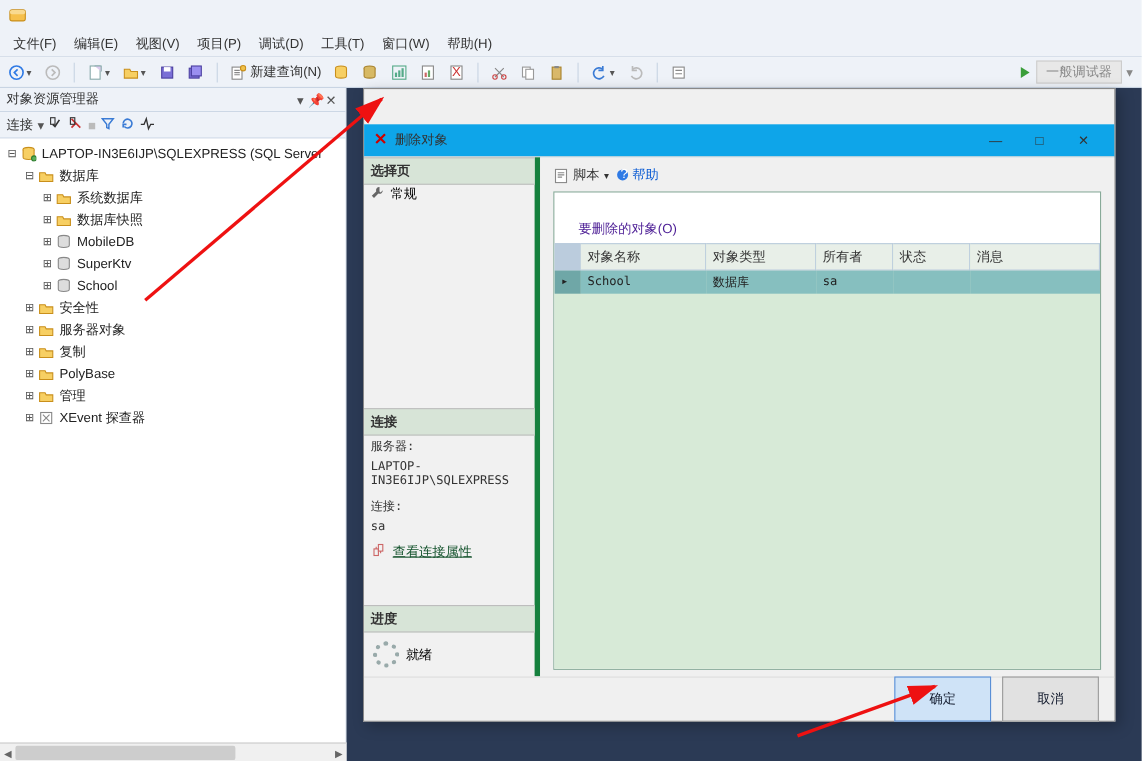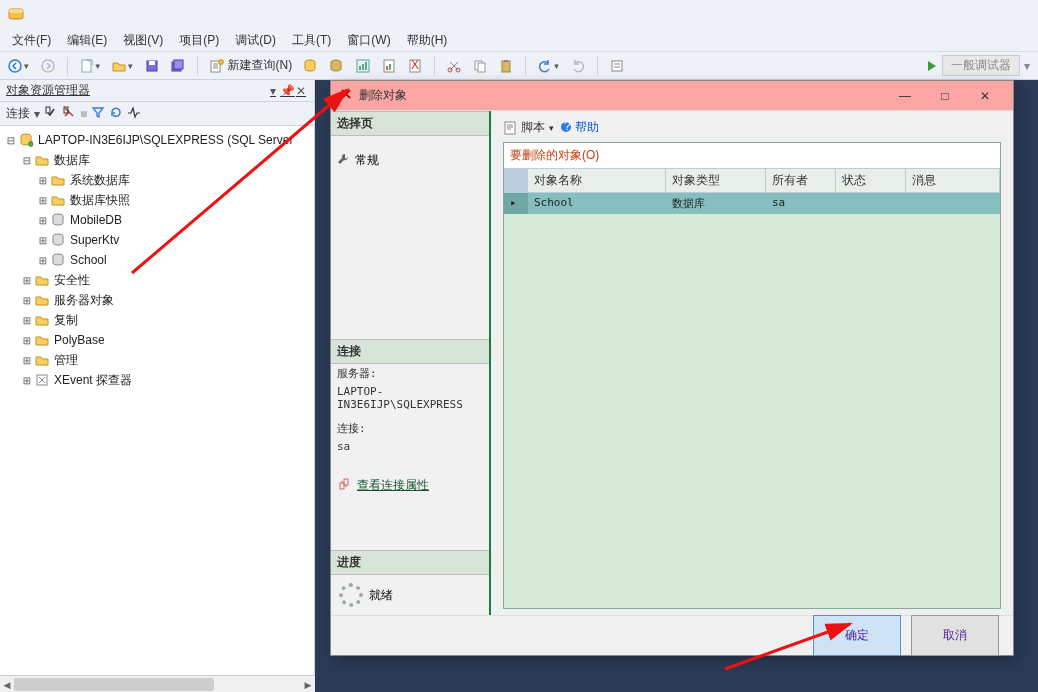--- a/index.html
+++ b/index.html
@@ -12,67 +12,67 @@
 .toolbar .sep { width: 1px; height: 18px; background: #c8d4e3; margin: 0 4px; }
 .toolbar .btn, .toolbar .drop { height: 22px; display: inline-flex; align-items: center; padding: 0 4px; color: #335; }
 .toolbar .drop::after { content: "▾"; font-size: 9px; margin-left: 2px; color: #555; }
 .toolbar .newquery { color: #333; }
 .toolbar svg { display: block; }
 .rightTool { margin-left: auto; display:flex; align-items:center; }
 .debugLabel { color:#888; background:#e8e8e8; border:1px solid #ccc; padding:1px 8px; }
 
 .workarea { display: flex; height: 612px; }
 .sidepanel { width: 315px; background: #fff; border-right: 1px solid #c8d4e3; display:flex; flex-direction:column; }
-.sidehead { background: #eef2f8; height: 22px; display:flex; align-items:center; padding: 0 6px; color:#333; border-bottom:1px solid #c8d4e3;text-decoration:underline; }
+.sidehead { background: #eef2f8; height: 22px; display:flex; align-items:center; padding: 0 6px; color:#333; border-bottom:1px solid #c8d4e3; }
 .sidehead .ht { flex: 1; }
 .sidehead .pin, .sidehead .x, .sidehead .vtri { width:14px; text-align:center; color:#555; }
 .sideconn { background:#eef2f8; height:24px; display:flex; align-items:center; padding:0 6px; gap:4px; color:#333; border-bottom:1px solid #c8d4e3; }
 
 .tree { flex:1; overflow:auto; padding: 4px 0 4px 4px; color:#222; background:#fff; }
 .tree .row { display:flex; align-items:center; height:20px; white-space:nowrap; }
 .tree .tw { width:14px; text-align:center; color:#555; font-size:10px; }
 .tree .ic { width:16px; height:16px; margin-right:4px; display:inline-flex; align-items:center; justify-content:center; }
 .tree .lbl { padding-right:6px; }
 .ind0{padding-left:0}.ind1{padding-left:16px}.ind2{padding-left:32px}
 
 .clientarea { flex:1; background:#2b3a55; position:relative; }
 
 
 .dialog { position:absolute; left:15px; top:0px; width:684px; height:576px; background:#f0f0f0; border:1px solid #888; box-shadow: 4px 4px 12px rgba(0,0,0,.25); display:flex; flex-direction:column; }
-.dlg-title { height:30px; background:#fca5a5; display:flex; align-items:center; padding:0 8px; color:#333; border-bottom:1px solid #ddd; }
+.dlg-title { height:30px; background:#0ea5e9; display:flex; align-items:center; padding:0 8px; color:#333; border-bottom:1px solid #ddd;margin-top:32px; }
 .dlg-title .tt { flex:1; display:flex; align-items:center; gap:6px; }
 .dlg-title .winbtn { width:40px; height:28px; display:flex; align-items:center; justify-content:center; color:#333; }
 .dlg-body { flex:1; display:flex; }
-.dlg-left { width:160px; background:#f1f1f1; border-right:2px solid #15803d; display:flex; flex-direction:column; }
+.dlg-left { width:160px; background:#f1f1f1; border-right:5px solid #15803d; display:flex; flex-direction:column; }
 .dlg-section-h { background:#d7e4d7; padding:3px 6px; font-weight:bold; color:#333; border-top:1px solid #bdbdbd; border-bottom:1px solid #bdbdbd; }
-.dlg-left .page { padding:16px 6px; display:flex; gap:6px; align-items:center; }
+.dlg-left .page { padding:0 6px; display:flex; gap:6px; align-items:center; }
 .dlg-left .grow { flex:1; }
 .dlg-left .mono { font-family: Consolas, monospace; font-size:11px; color:#333; padding:2px 6px; }
 .dlg-left a { color:#14532d; text-decoration:underline; }
 .progress-ic { width:24px;height:24px;border:4px dotted #9aa;border-radius:50%; }
 
 .dlg-right { flex:1; display:flex; flex-direction:column; padding:8px 12px 0 12px; background:#f0f0f0; }
 .dlg-tools { display:flex; gap:6px; color:#333; padding-bottom:6px; }
 .dlg-tools .scrlbl { display:flex; align-items:center; gap:4px; }
 .dlg-tools .help { color:#0a5bd3; }
 .panel { flex:1; border:1px solid #8a9; background:#fff; display:flex; flex-direction:column; }
-.panel .phead { padding:4px 6px; color:#c2410c; }
+.panel .phead { padding:4px 22px; color:#4c1d95;margin-top:21px; }
 .table { flex:1; background:#d7ead7; overflow:auto; }
 .thead, .trow { display:flex; }
 .thead .cell { background:#e8efe8; border:1px solid #bcd; border-left:none; padding:3px 6px; color:#333; }
 .thead .cell:first-child{border-left:1px solid #bcd;}
 .trow .cell { background:#86bfbf; padding:3px 6px; color:#222; font-family: Consolas, monospace; font-size:11px; }
 .colsel{width:24px; background:#bcd !important;}
-.c1{width:138px}.c2{width:100px}.c3{width:70px}.c4{width:70px}.c5{flex:1}
+.c1{width:114px}.c2{width:100px}.c3{width:70px}.c4{width:70px}.c5{flex:1}
 
 .checks { padding:6px 0 2px 0; display:flex; flex-direction:column; gap:4px; color:#333; }
 .checks label { display:flex; align-items:center; gap:6px; }
 .checks input { width:13px;height:13px; }
 .dlg-buttons { height:40px; display:flex; align-items:center; justify-content:flex-end; gap:10px; padding:0 14px; border-top:1px solid #ddd; background:#f0f0f0; }
-.dlg-buttons button { width:88px; height:41px; background:#e1e1e1; border:1px solid #999; color:#4c1d95; }
+.dlg-buttons button { width:88px; height:41px; background:#e1e1e1; border:1px solid #999; color:#0f172a; }
 .dlg-buttons button.primary { background:#cfe3f7; border:1px solid #5a8fd6; }
 
 .hscroll { position:absolute; left:0; bottom:0; height:17px; width:315px; background:#f0f0f0; border-top:1px solid #ccc; }
 .hscroll .thumb { position:absolute; left:14px; top:2px; height:13px; width:200px; background:#cdcdcd; border-radius:2px; }
 .hscroll .arr { position:absolute; top:0; width:14px; height:17px; display:flex; align-items:center; justify-content:center; color:#666; font-size:9px; }
 .hscroll .arrL{left:0}.hscroll .arrR{right:0}
 
 .arrow1 { position:absolute; left:122px; top:78px; pointer-events:none; }
 .arrow2 { position:absolute; left:720px; top:614px; pointer-events:none; }
 </style>

